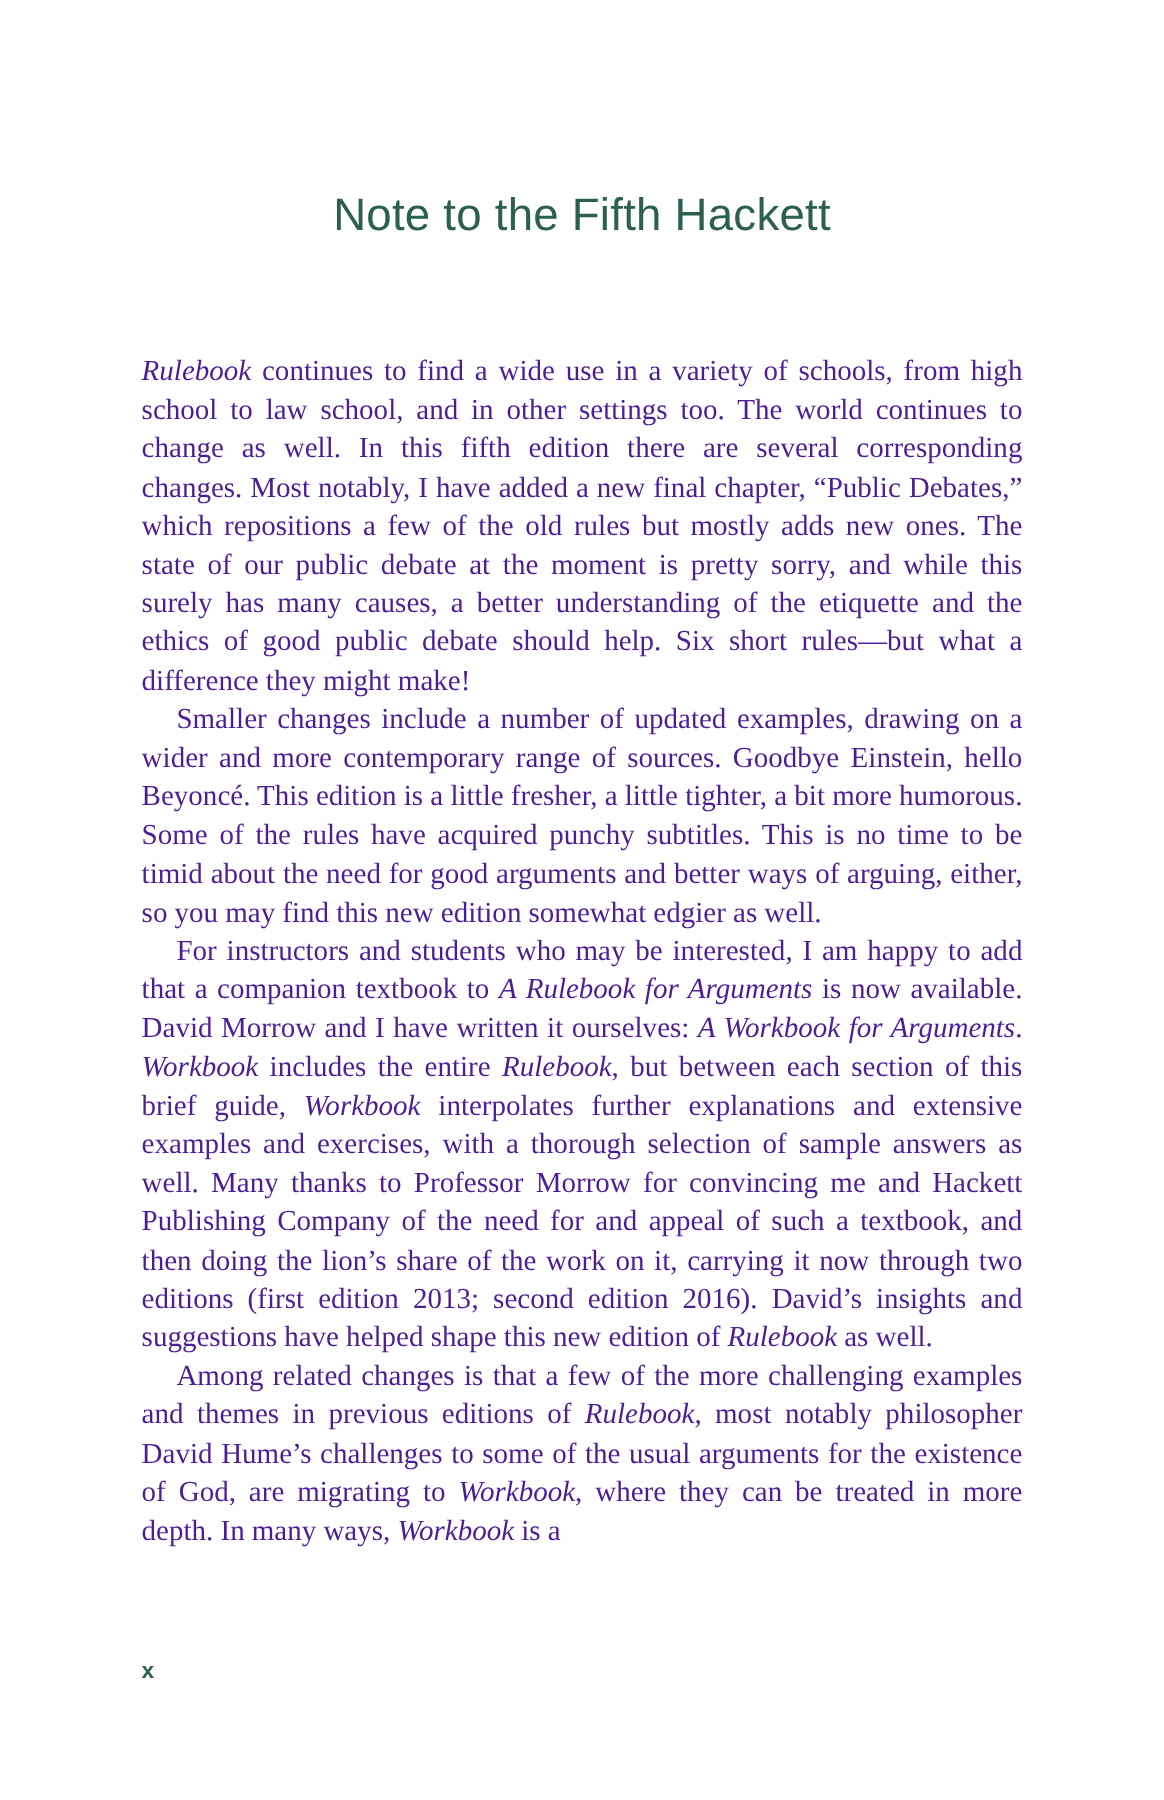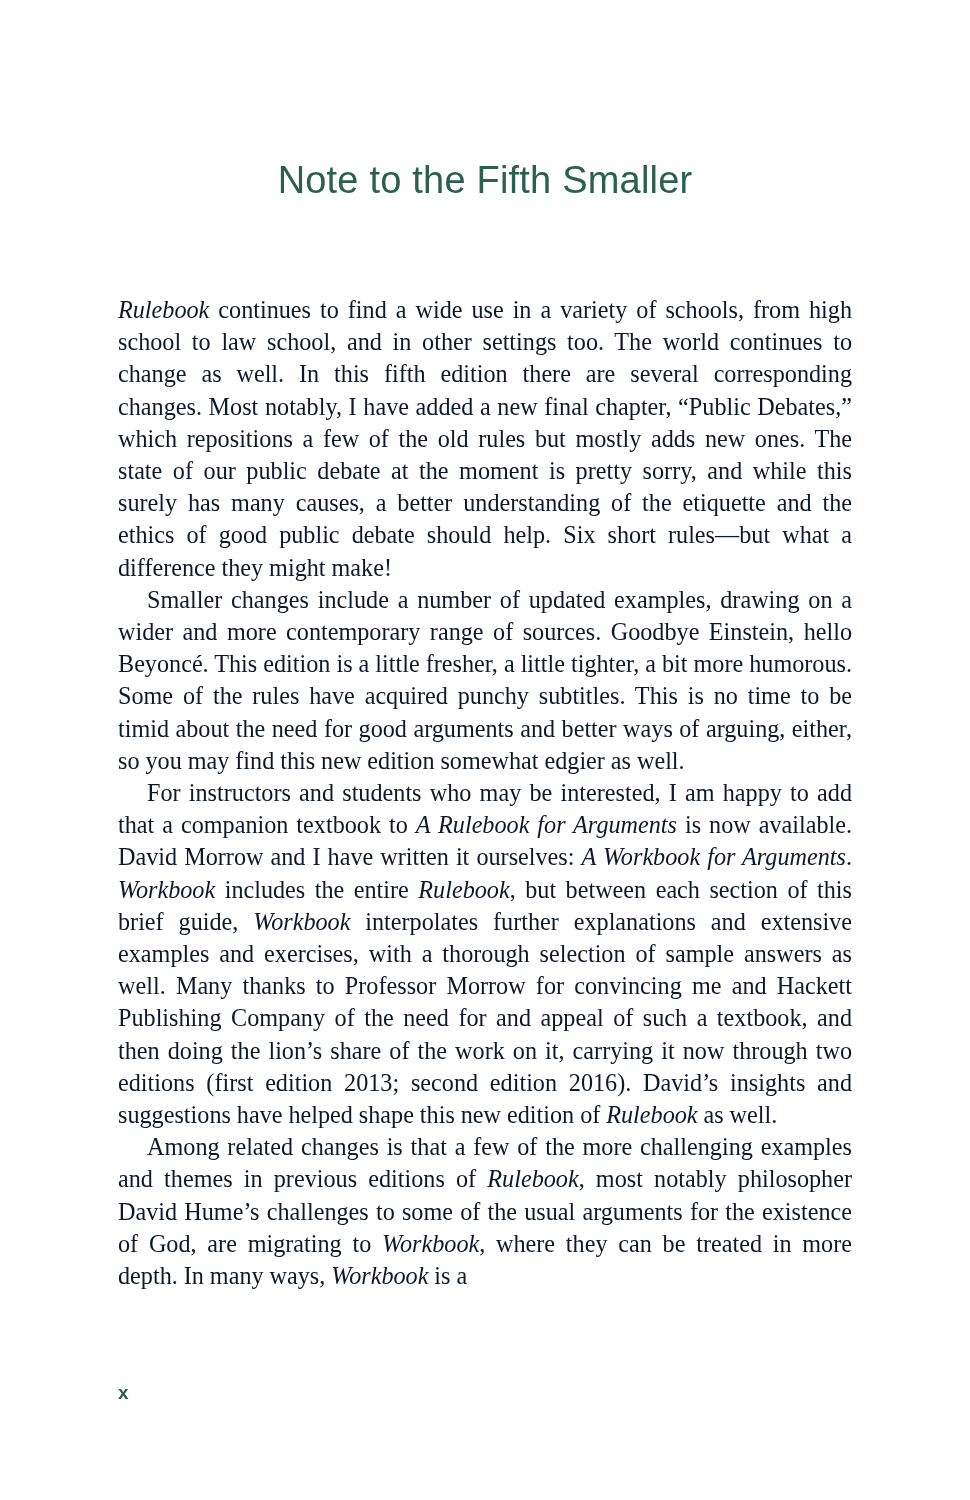--- a/index.html
+++ b/index.html
@@ -42,21 +42,21 @@
     position: absolute;
     left: 118px;
     top: 294px;
     width: 734px;
   }
 
   .para {
     margin: 0;
     font-size: 24.2px;
     line-height: 32.2px;
-    color: #0f172a;
+    color: #4c1d95;
     text-align: justify;
     text-justify: inter-word;
     -webkit-hyphens: none;
     hyphens: none;
     font-kerning: normal;
     word-spacing: -0.1px;
   }
 
   .para.indented {
     text-indent: 29px;
@@ -75,21 +75,21 @@
     font-weight: bold;
     color: #2b5f4f;
     letter-spacing: 0.3px;
   }
 </style>
 </head>
 <body>
 
 <div class="page">
 
-  <h1 class="page-title">Note to the Fifth Smaller</h1>
+  <h1 class="page-title">Note to the Fifth Hackett</h1>
 
   <div class="body-block" id="body-block">
 
   <p class="para"><em>Rulebook</em><span> continues to find a wide use in a variety of schools, from high school to law school, and in other settings too. The world continues to change as well. In this fifth edition there are several corresponding changes. Most notably, I have added a new final chapter, “Public Debates,” which repositions a few of the old rules but mostly adds new ones. The state of our public debate at the moment is pretty sorry, and while this surely has many causes, a better understanding of the etiquette and the ethics of good public debate should help. Six short rules—but what a difference they might make!</span></p>
       <p class="para indented"><span>Smaller changes include a number of updated examples, drawing on a wider and more contemporary range of sources. Goodbye Einstein, hello Beyoncé. This edition is a little fresher, a little tighter, a bit more humorous. Some of the rules have acquired punchy subtitles. This is no time to be timid about the need for good arguments and better ways of arguing, either, so you may find this new edition somewhat edgier as well.</span></p>
       <p class="para indented"><span>For instructors and students who may be interested, I am happy to add that a companion textbook to </span><em>A Rulebook for Arguments</em><span> is now available. David Morrow and I have written it ourselves: </span><em>A Workbook for Arguments</em><span>. </span><em>Workbook</em><span> includes the entire </span><em>Rulebook</em><span>, but between each section of this brief guide, </span><em>Workbook</em><span> interpolates further explanations and extensive examples and exercises, with a thorough selection of sample answers as well. Many thanks to Professor Morrow for convincing me and Hackett Publishing Company of the need for and appeal of such a textbook, and then doing the lion’s share of the work on it, carrying it now through two editions (first edition 2013; second edition 2016). David’s insights and suggestions have helped shape this new edition of </span><em>Rulebook</em><span> as well.</span></p>
       <p class="para indented"><span>Among related changes is that a few of the more challenging examples and themes in previous editions of </span><em>Rulebook</em><span>, most notably philosopher David Hume’s challenges to some of the usual arguments for the existence of God, are migrating to </span><em>Workbook</em><span>, where they can be treated in more depth. In many ways, </span><em>Workbook</em><span> is a</span></p>
     </div>
 
   <div class="folio">x</div>

